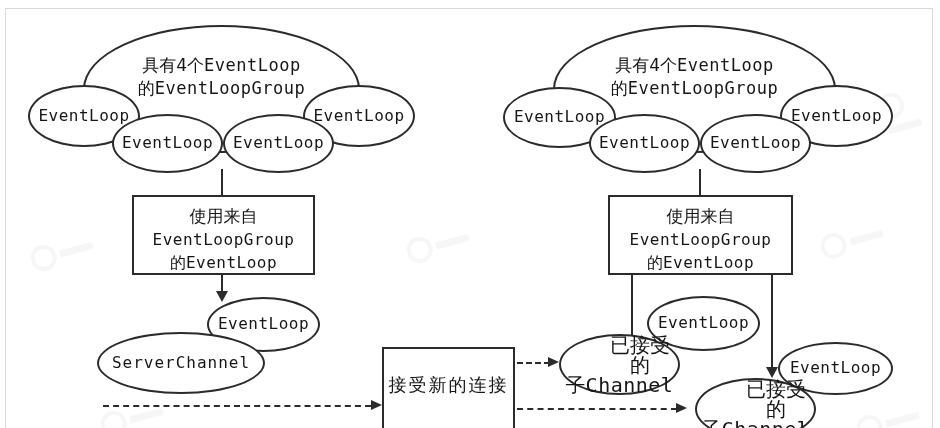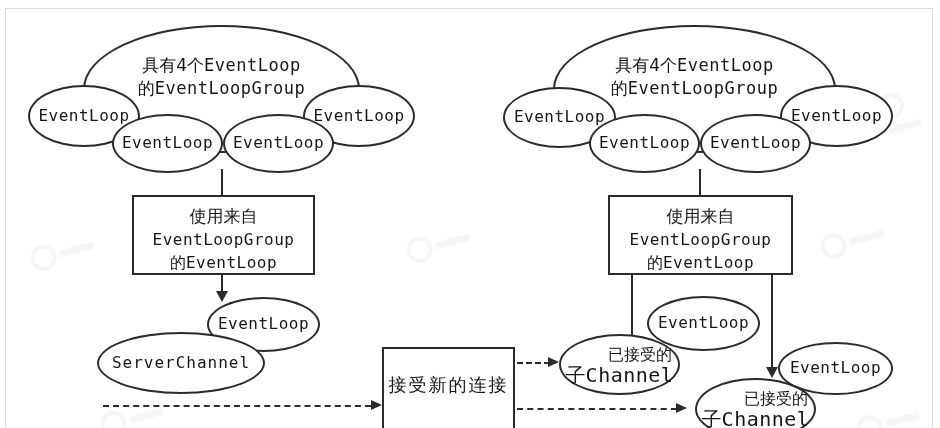--- a/index.html
+++ b/index.html
@@ -25,21 +25,21 @@
   .arrow-down{position:absolute;width:0;height:0;
     border-left:6px solid transparent;border-right:6px solid transparent;
     border-top:11px solid var(--stroke);}
   .arrow-right{position:absolute;width:0;height:0;
     border-top:5px solid transparent;border-bottom:5px solid transparent;
     border-left:11px solid var(--stroke);}
   .loop-text{font-size:16px;}
   .sel-box .l1{font-size:17px;line-height:24px;padding-top:7px;}
   .sel-box .l2,.sel-box .l3{font-size:16px;line-height:23px;}
   .accept-box{font-size:18px;letter-spacing:2px;padding-top:24px;}
-  .child .l1{font-size:16px;line-height:20px;padding-left:41px;}
+  .child .l1{font-size:20px;line-height:20px;padding-left:41px;}
   .child .l2{font-size:20px;line-height:20px;white-space:nowrap;}
   .watermark{position:absolute;opacity:.045;transform:rotate(-15deg);}
   .watermark .ring{display:inline-block;width:18px;height:18px;border:4px solid #444;border-radius:50%;vertical-align:middle;}
   .watermark .bar{display:inline-block;width:34px;height:7px;background:#444;margin-left:4px;vertical-align:middle;}
 </style>
 </head>
 <body>
 
 <div class="screenshot" style="--stroke: #2b2b2b; color: rgb(22, 22, 22); background: rgb(255, 255, 255);">
   <div class="panel" style="border-color: rgb(216, 216, 216);"></div>

